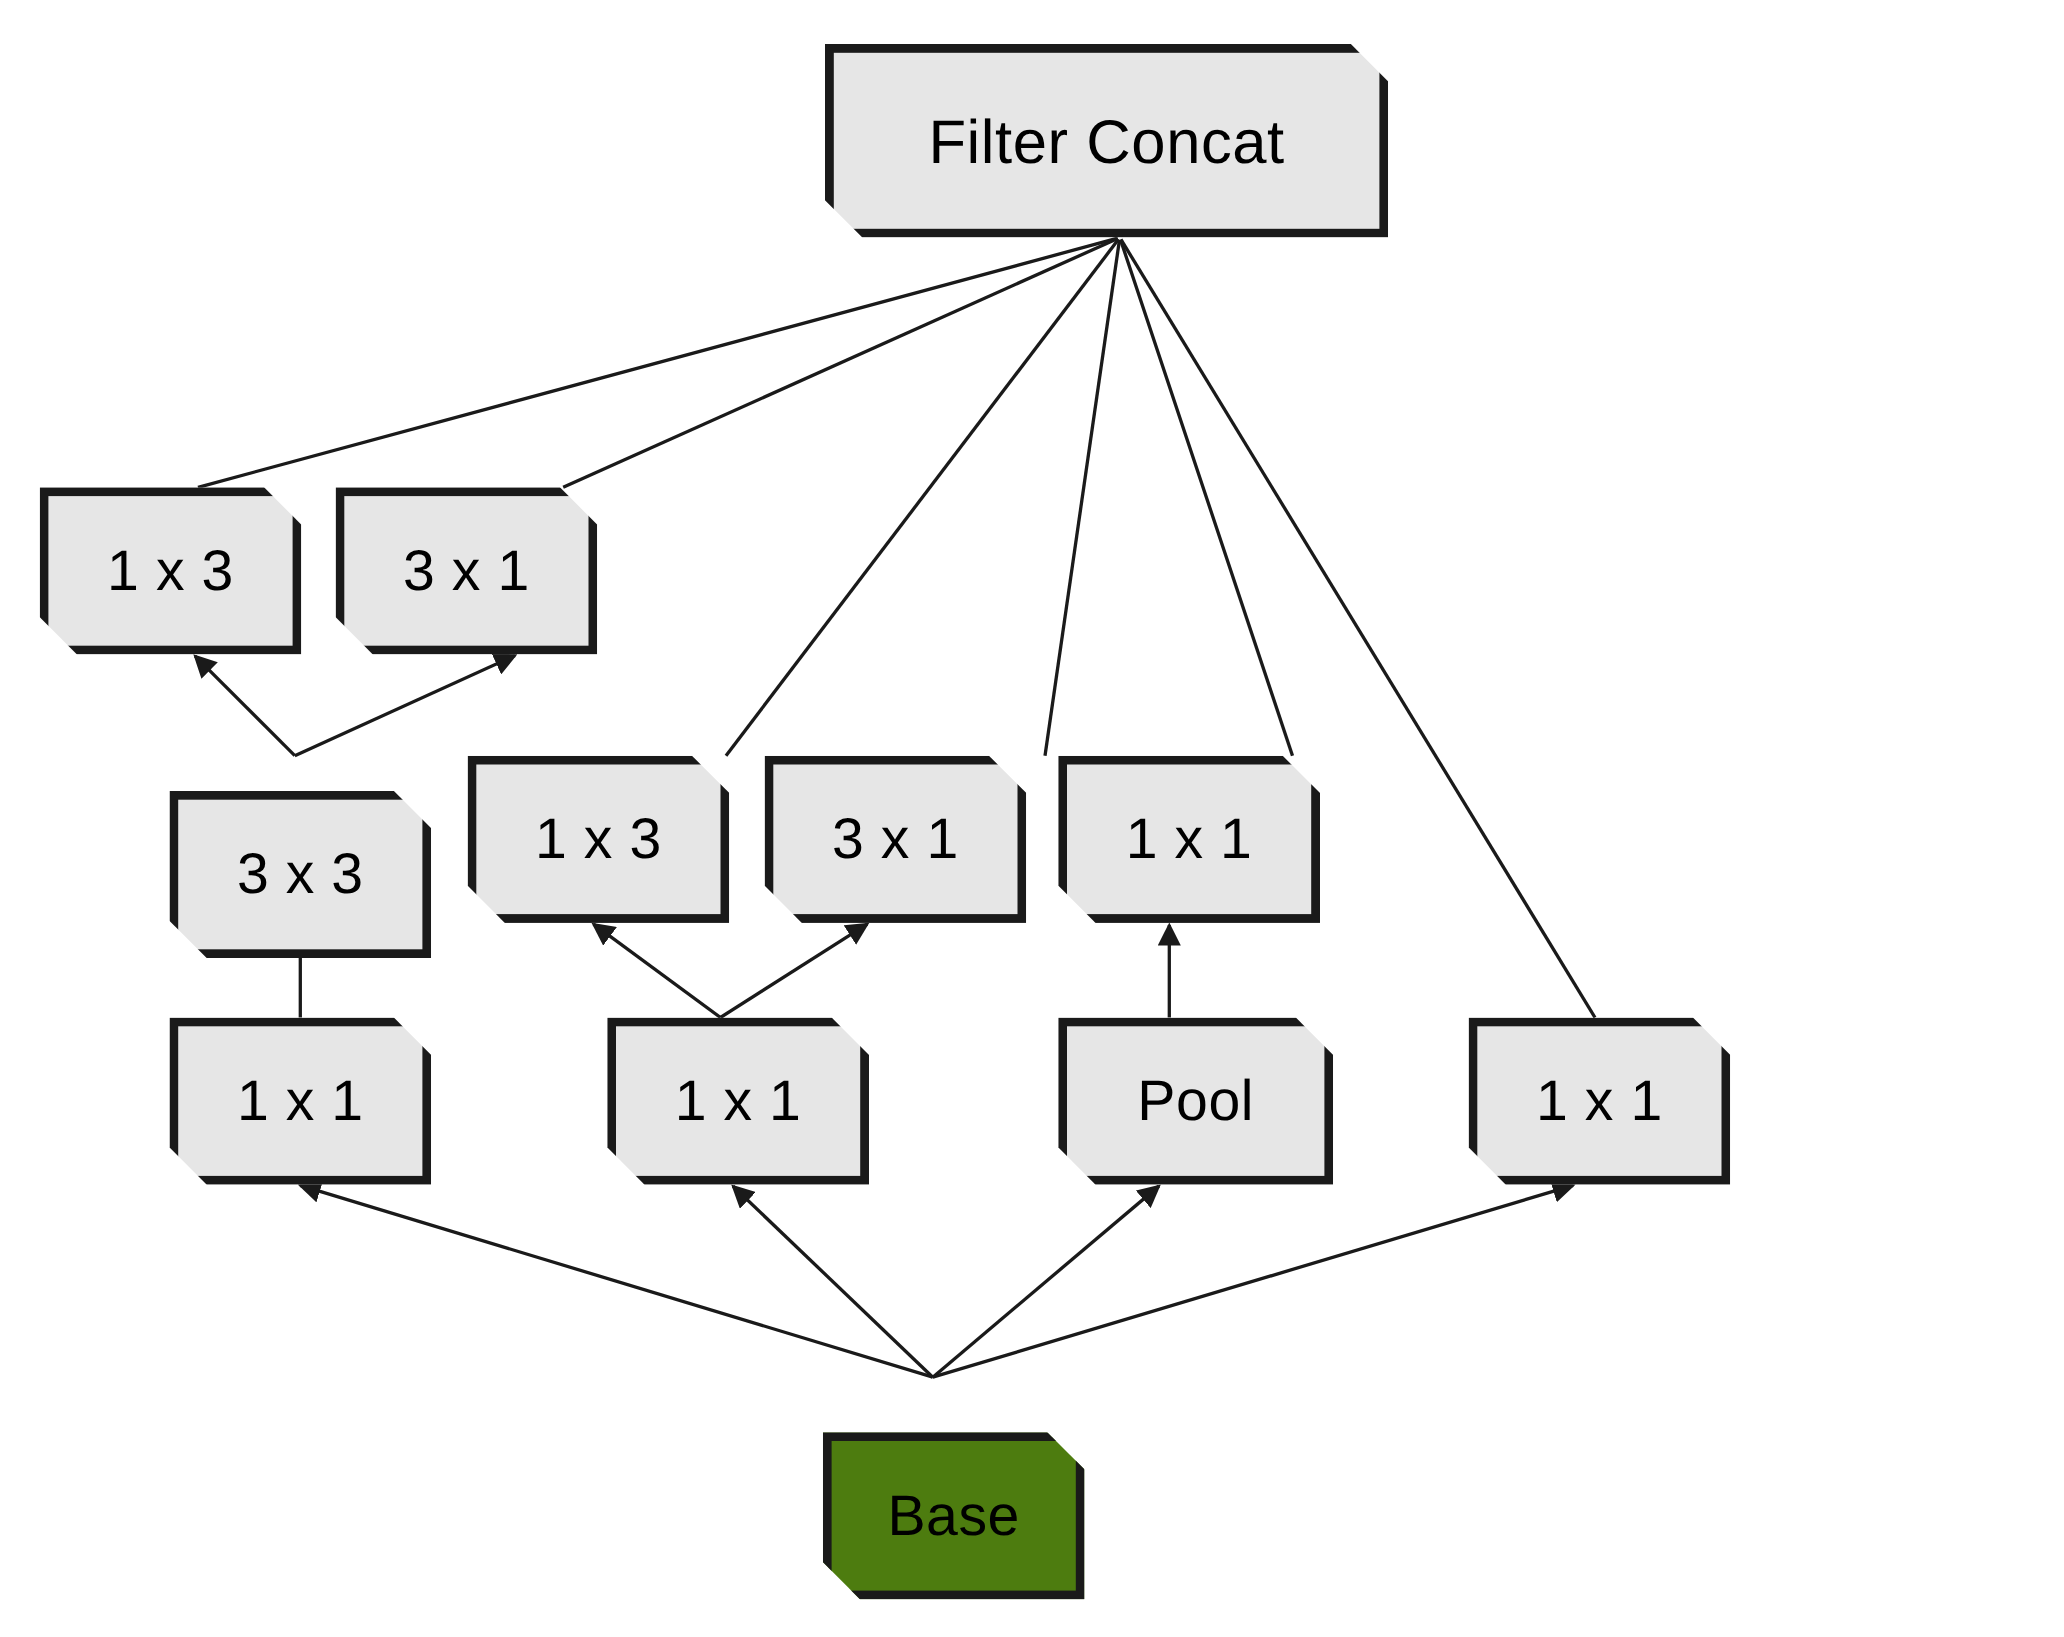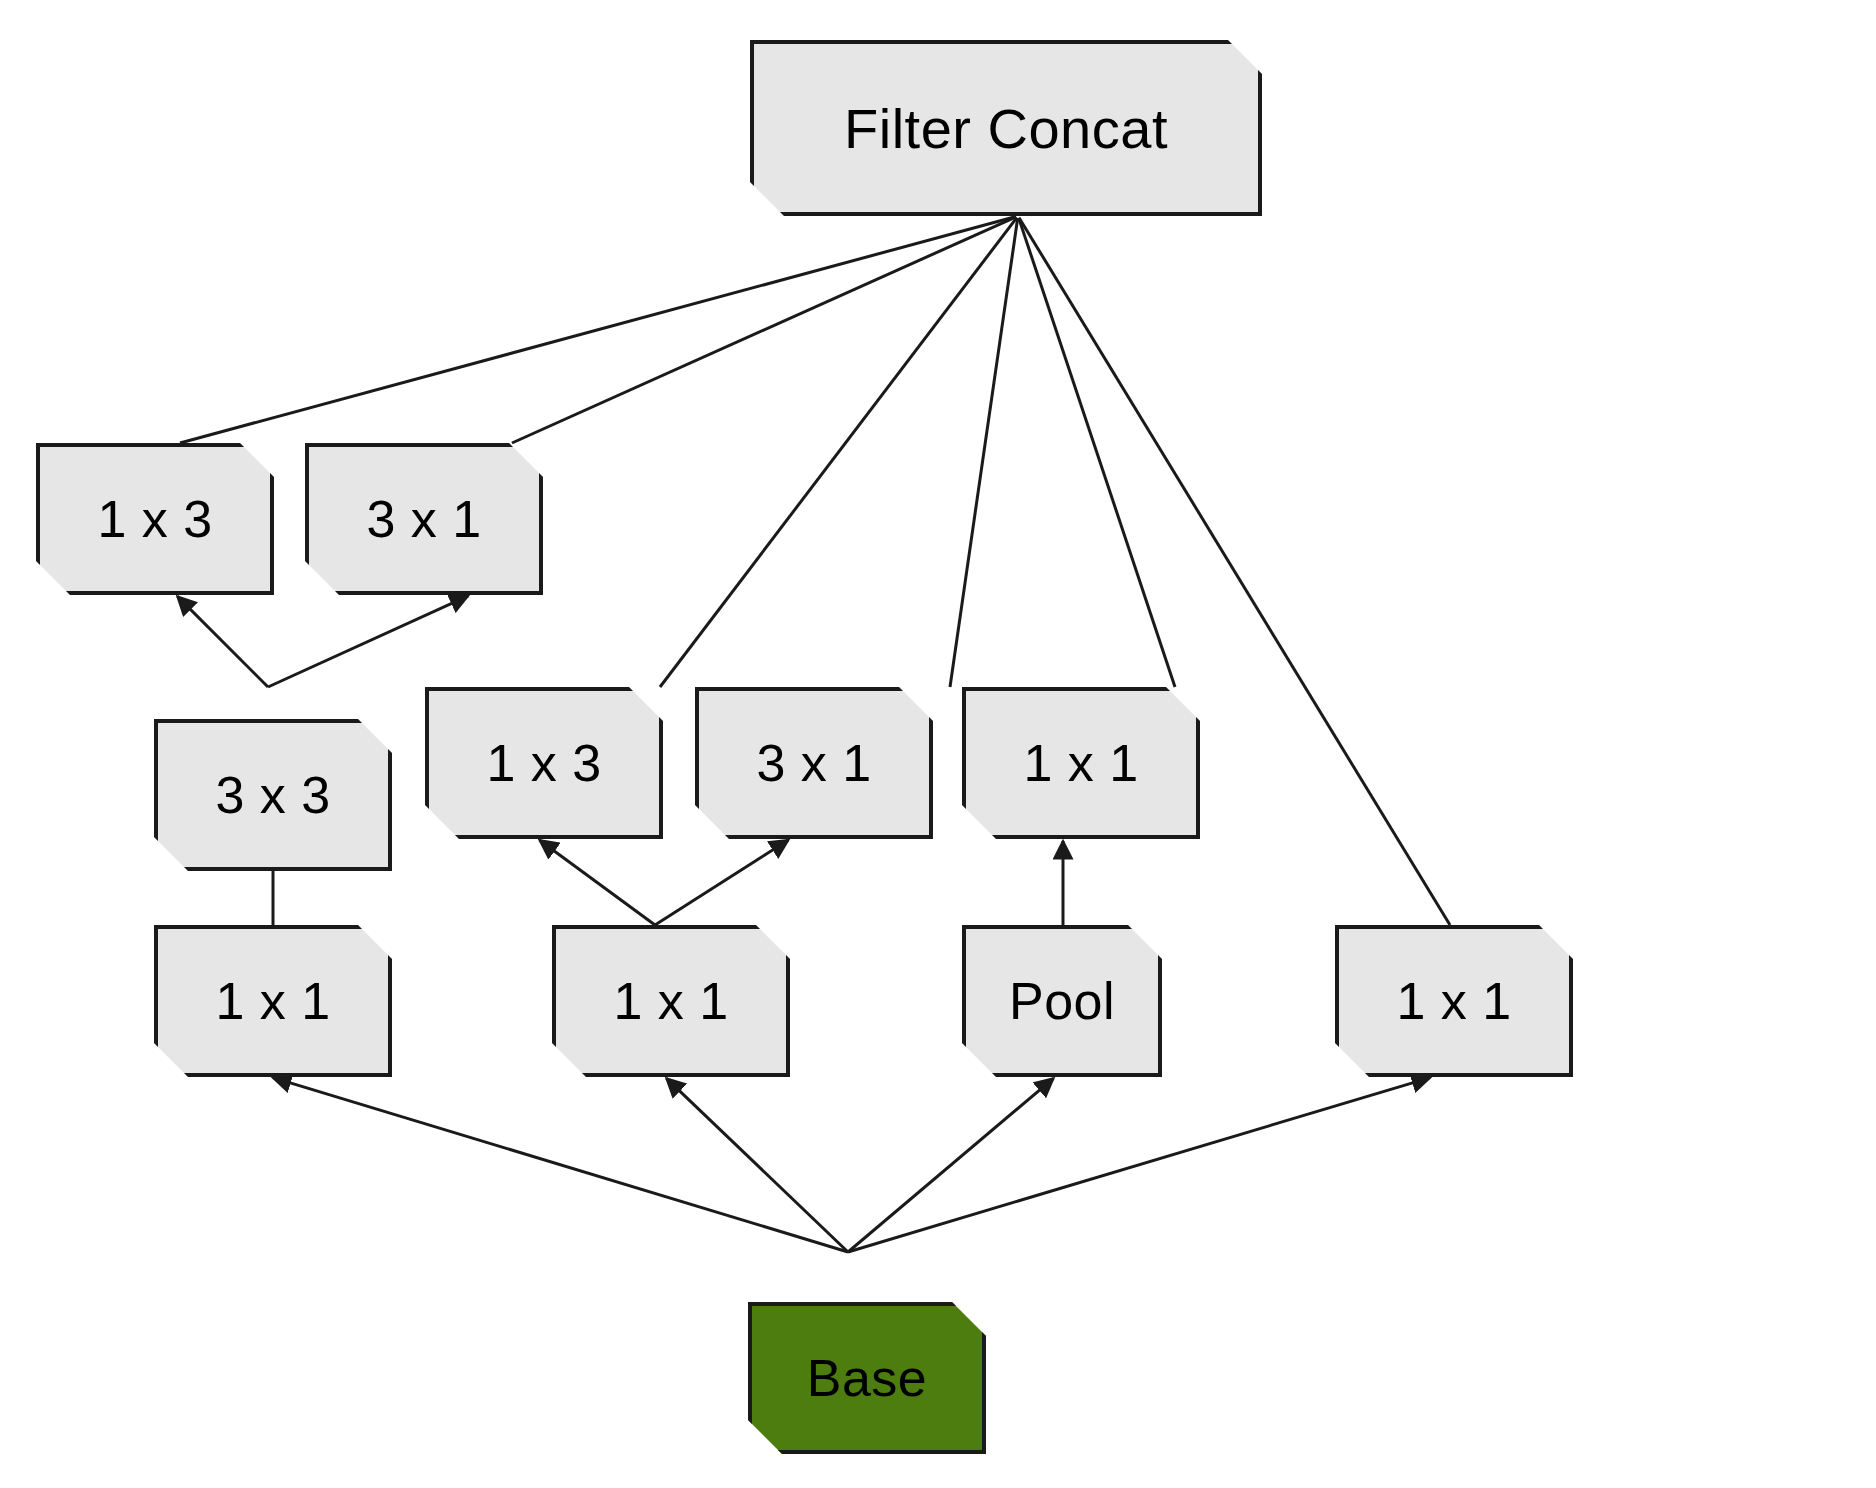--- a/index.html
+++ b/index.html
@@ -21,21 +21,21 @@
     position: absolute;
     left: 0;
     top: 0;
     width: 1876px;
     height: 1488px;
   }
   .node {
     position: absolute;
     box-sizing: border-box;
     background: #e6e6e6;
-    border: 4px solid #ef4444;
+    border: 8px solid #ef4444;
     display: flex;
     align-items: center;
     justify-content: center;
     color: #000000;
     font-weight: 400;
     letter-spacing: 0.5px;
     
     clip-path: polygon(0px 0px, calc(100% - 34px) 0px, 100% 34px, 100% 100%, 34px 100%, 0px calc(100% - 34px));
     -webkit-clip-path: polygon(0px 0px, calc(100% - 34px) 0px, 100% 34px, 100% 100%, 34px 100%, 0px calc(100% - 34px));
   }
@@ -98,21 +98,21 @@
       </div>
       <div class="node" style="left: 962px; top: 687px; width: 238px; height: 152px; font-size: 52px; background: rgb(230, 230, 230); border-color: rgb(26, 26, 26);">
         <span class="label">1 x 1</span>
       </div>
       <div class="node" style="left: 154px; top: 925px; width: 238px; height: 152px; font-size: 52px; background: rgb(230, 230, 230); border-color: rgb(26, 26, 26);">
         <span class="label">1 x 1</span>
       </div>
       <div class="node" style="left: 552px; top: 925px; width: 238px; height: 152px; font-size: 52px; background: rgb(230, 230, 230); border-color: rgb(26, 26, 26);">
         <span class="label">1 x 1</span>
       </div>
-      <div class="node" style="left: 962px; top: 925px; width: 200px; height: 152px; font-size: 52px; background: rgb(230, 230, 230); border-color: rgb(26, 26, 26);">
+      <div class="node" style="left: 962px; top: 925px; width: 250px; height: 152px; font-size: 52px; background: rgb(230, 230, 230); border-color: rgb(26, 26, 26);">
         <span class="label">Pool</span>
       </div>
       <div class="node" style="left: 1335px; top: 925px; width: 238px; height: 152px; font-size: 52px; background: rgb(230, 230, 230); border-color: rgb(26, 26, 26);">
         <span class="label">1 x 1</span>
       </div>
       <div class="node" style="left: 748px; top: 1302px; width: 238px; height: 152px; font-size: 52px; background: #4d7c0f; border-color: rgb(26, 26, 26);">
         <span class="label">Base</span>
       </div>
     </div>
 </div>

